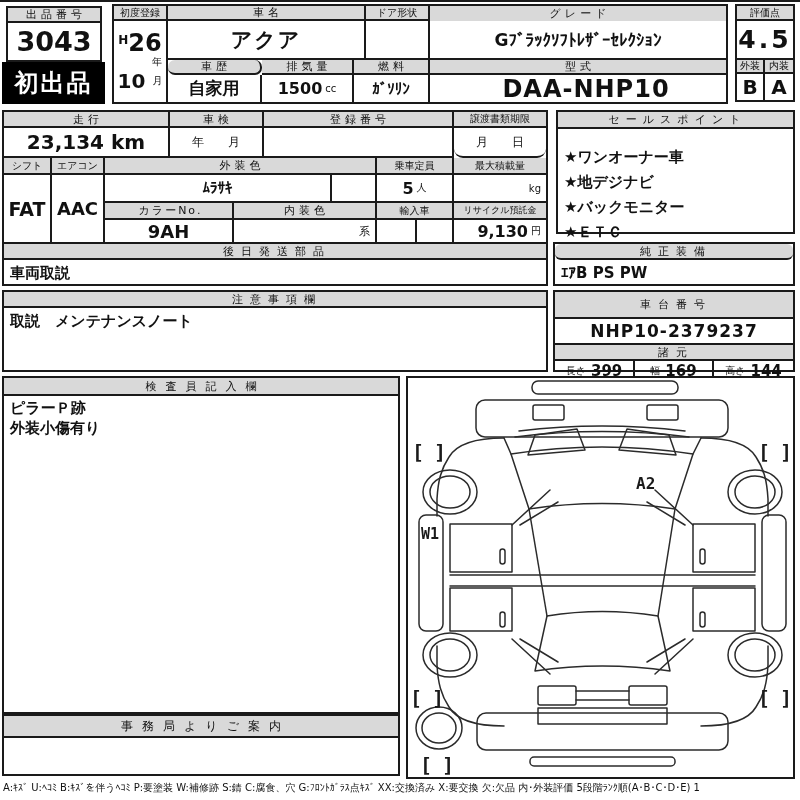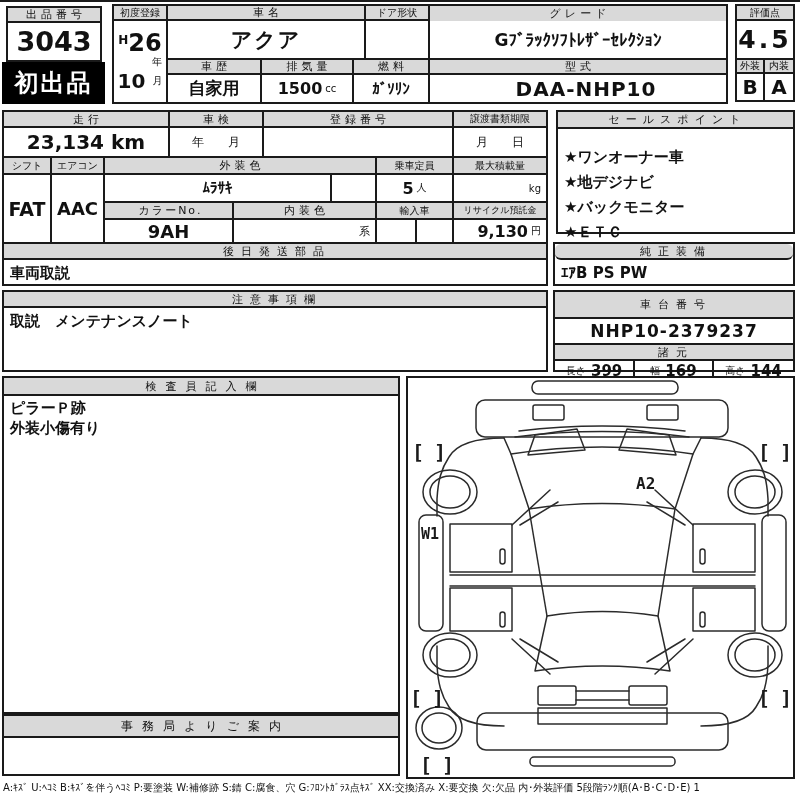--- a/index.html
+++ b/index.html
@@ -56,53 +56,53 @@
     <div class="era-unit">年</div>
     <div class="era-month">
         <span class="era-num" style="font-size:20px;">10</span>
         <span class="unit">月</span>
       </div>
   </div>
   <div class="cell val r b" style="grid-column:2/5;grid-row:2;font-size:21px;letter-spacing:2px;">アクア</div>
   <div class="cell r b" style="grid-column:5;grid-row:2;"></div>
   <div class="cell val b" style="grid-column:6;grid-row:2;font-size:17px;">Gﾌﾞﾗｯｸｿﾌﾄﾚｻﾞｰｾﾚｸｼｮﾝ</div>
 
-  <div class="cell hd r b" style="grid-column:2;grid-row:3;">車歴</div>
+  <div class="cell hd r b" style="grid-column:2;grid-row:3;border-radius:7px;">車歴</div>
   <div class="cell hd r b" style="grid-column:3;grid-row:3;">排気量</div>
   <div class="cell hd r b" style="grid-column:4/6;grid-row:3;">燃料</div>
   <div class="cell hd b" style="grid-column:6;grid-row:3;">型式</div>
 
   <div class="cell val r" style="grid-column:2;grid-row:4;font-size:17px;">自家用</div>
   <div class="cell r" style="grid-column:3;grid-row:4;">
     <span class="val" style="font-size:16px;">1500</span>
       <span class="unit">cc</span>
   </div>
   <div class="cell val r" style="grid-column:4/6;grid-row:4;font-size:15px;">ｶﾞｿﾘﾝ</div>
-  <div class="cell val" style="grid-column:6;grid-row:4;font-size:20px;letter-spacing:1px;padding-left:16px;">DAA-NHP10</div>
+  <div class="cell val" style="grid-column:6;grid-row:4;font-size:24px;letter-spacing:1px;padding-left:16px;">DAA-NHP10</div>
 </div>
 
 <div class="box grid" style="left:735px;top:4px;width:60px;height:98px;grid-template-columns:28px 28px;grid-template-rows:15px 39px 14px 26px;">
   <div class="cell hd tight b" style="grid-column:1/3;grid-row:1;">評価点</div>
   <div class="cell val b" style="grid-column:1/3;grid-row:2;font-size:25px;letter-spacing:3px;">4.5</div>
   <div class="cell hd tight r b" style="grid-column:1;grid-row:3;">外装</div>
   <div class="cell hd tight b" style="grid-column:2;grid-row:3;">内装</div>
   <div class="cell val r" style="grid-column:1;grid-row:4;font-size:20px;">B</div>
   <div class="cell val" style="grid-column:2;grid-row:4;font-size:20px;">A</div>
 </div>
 
 <div class="box grid" style="left:2px;top:110px;width:546px;height:134px;grid-template-columns:48px 53px 65px 64px 30px 68px 45px 40px 37px 92px;grid-template-rows:16px 30px 17px 28px 17px 22px;">
   <div class="cell hd r b" style="grid-column:1/4;grid-row:1;">走行</div>
   <div class="cell hd r b" style="grid-column:4/6;grid-row:1;">車検</div>
   <div class="cell hd r b" style="grid-column:6/10;grid-row:1;">登録番号</div>
   <div class="cell hd tight b" style="grid-column:10;grid-row:1;">譲渡書類期限</div>
 
   <div class="cell val r b" style="grid-column:1/4;grid-row:2;font-size:20px;">23,134 km</div>
   <div class="cell r b" style="grid-column:4/6;grid-row:2;font-size:12px;">年　　月</div>
   <div class="cell r b" style="grid-column:6/10;grid-row:2;"></div>
-  <div class="cell b" style="grid-column:10;grid-row:2;font-size:12px;">月　　日</div>
+  <div class="cell b" style="grid-column:10;grid-row:2;font-size:12px;border-radius:9px;">月　　日</div>
 
   <div class="cell hd tight r b" style="grid-column:1;grid-row:3;">シフト</div>
   <div class="cell hd tight r b" style="grid-column:2;grid-row:3;">エアコン</div>
   <div class="cell hd r b" style="grid-column:3/8;grid-row:3;">外装色</div>
   <div class="cell hd tight r b" style="grid-column:8/10;grid-row:3;">乗車定員</div>
   <div class="cell hd tight b" style="grid-column:10;grid-row:3;">最大積載量</div>
 
   <div class="cell val r" style="grid-column:1;grid-row:4/7;font-size:19px;">FAT</div>
   <div class="cell val r b" style="grid-column:3/7;grid-row:4;font-size:15px;">ﾑﾗｻｷ</div>
   <div class="cell val r" style="grid-column:2;grid-row:4/7;font-size:18px;">AAC</div>

